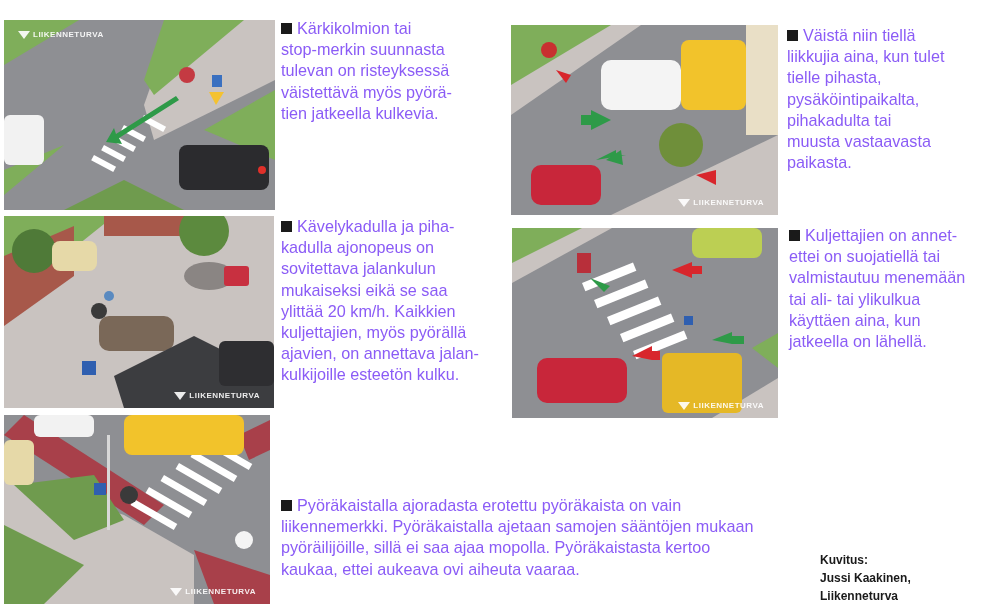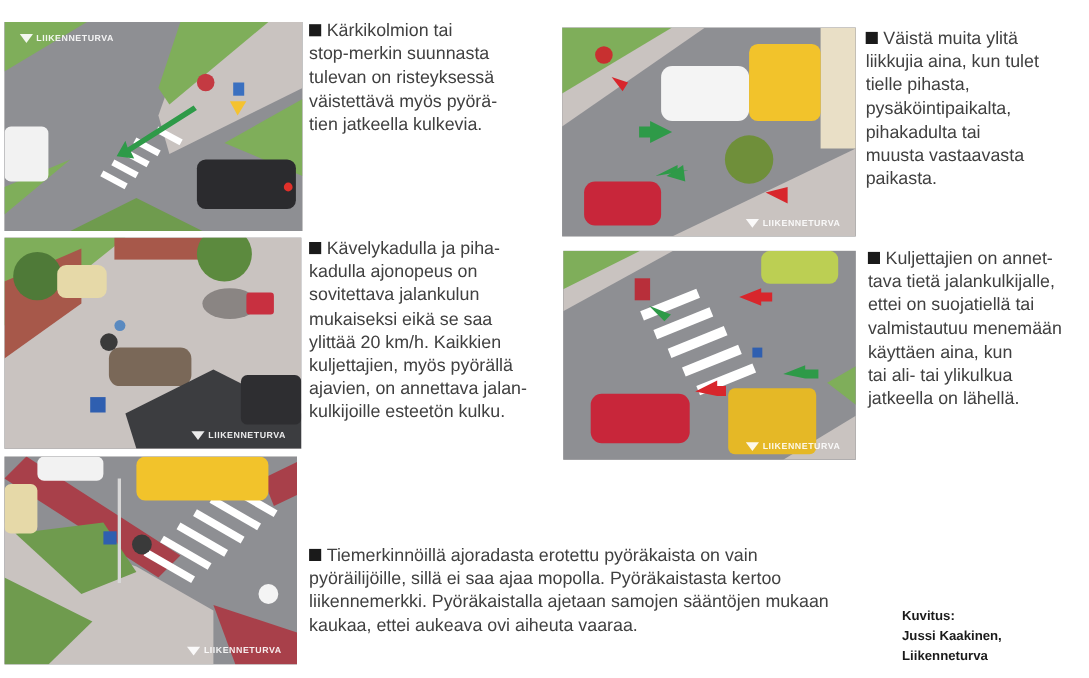--- a/index.html
+++ b/index.html
@@ -6,21 +6,21 @@
   body { width: 990px; height: 616px; position: relative; overflow: hidden;
          font-family: "Liberation Sans", "DejaVu Sans", sans-serif; color: #1a1a1a; }
   .illus { position: absolute; overflow: hidden; background: #9a9a9c; }
   .illus svg { display: block; width: 100%; height: 100%; }
   .logo { position: absolute; right: 14px; bottom: 8px; color: rgba(255,255,255,0.9);
           font-size: 8px; letter-spacing: 0.5px; font-family: "Liberation Sans", sans-serif; font-weight: bold; }
   .logo.tl { left: 14px; top: 10px; right: auto; bottom: auto; }
   .logo .tri { display: inline-block; width: 0; height: 0; border-left: 6px solid transparent;
                border-right: 6px solid transparent; border-top: 8px solid rgba(255,255,255,0.9);
                margin-right: 3px; vertical-align: middle; }
-  .txt { position: absolute; font-size: 16.2px; line-height: 21.2px; color: #404040; }
+  .txt { position: absolute; font-size: 16.2px; line-height: 21.2px; color: #8b5cf6; }
   .txt .bullet { display: inline-block; width: 11px; height: 11px; background: #1a1a1a;
                  margin-right: 5px; vertical-align: 0px; }
   .txt span.line { display: block; white-space: nowrap; }
   .credit { position: absolute; left: 820px; top: 551px; font-weight: bold; font-size: 12px;
             line-height: 18px; color: #1a1a1a; }
   .credit span { display: block; white-space: nowrap; }
 </style>
 </head>
 <body>
 
@@ -106,21 +106,21 @@
     <polygon points="85,135 105,125 105,130 115,130" fill="#2e9a48"></polygon>
     <polygon points="95,135 110,125 112,140" fill="#2e9a48"></polygon>
     <polygon points="45,45 60,50 55,58" fill="#d8262c"></polygon>
     <polygon points="185,150 205,145 205,160" fill="#d8262c"></polygon>
     <circle cx="38" cy="25" r="8" fill="#c83030"></circle>
   </svg>
   <div class="logo"><span class="tri"></span><span>LIIKENNETURVA</span></div>
 </div>
 
 <div class="txt" style="left:787px;top:25px;">
-  <span class="line"><i class="bullet"></i><span>Väistä muita ylitä</span></span>
+  <span class="line"><i class="bullet"></i><span>Väistä niin tiellä</span></span>
   <span class="line">liikkujia aina, kun tulet</span>
   <span class="line">tielle pihasta,</span>
   <span class="line">pysäköintipaikalta,</span>
   <span class="line">pihakadulta tai</span>
   <span class="line">muusta vastaavasta</span>
   <span class="line">paikasta.</span>
 </div>
 
 <div class="illus" style="left:512px;top:228px;width:266px;height:190px;">
   <svg viewBox="0 0 266 190" preserveAspectRatio="none">
@@ -144,25 +144,24 @@
     <polygon points="120,128 140,118 140,123 148,123 148,132 140,132" fill="#d8262c"></polygon>
     <polygon points="200,112 220,104 220,108 232,108 232,116 220,116" fill="#2e9a48"></polygon>
     <rect x="172" y="88" width="9" height="9" fill="#2f5fb0"></rect>
     <rect x="65" y="25" width="14" height="20" fill="#b82f3a"></rect>
   </svg>
   <div class="logo"><span class="tri"></span><span>LIIKENNETURVA</span></div>
 </div>
 
 <div class="txt" style="left:789px;top:225px;">
   <span class="line"><i class="bullet"></i><span>Kuljettajien on annet-</span></span>
-  <span class="line">tava tietä jalankulkijalle,</span>
   <span class="line">ettei on suojatiellä tai</span>
   <span class="line">valmistautuu menemään</span>
+  <span class="line">tai ali- tai ylikulkua</span>
   <span class="line">käyttäen aina, kun</span>
-  <span class="line">tai ali- tai ylikulkua</span>
   <span class="line">jatkeella on lähellä.</span>
 </div>
 
 <div class="illus" style="left:4px;top:415px;width:266px;height:189px;">
   <svg viewBox="0 0 266 189" preserveAspectRatio="none">
     <rect width="266" height="189" fill="#8e8f93"></rect>
     <polygon points="0,20 20,0 160,90 140,110" fill="#a8404a"></polygon>
     <polygon points="0,60 0,189 190,189 190,140 120,100" fill="#c9c3c0"></polygon>
     <polygon points="10,70 90,60 120,105 70,125" fill="#6f9b4e"></polygon>
     <polygon points="0,110 80,150 40,189 0,189" fill="#6f9b4e"></polygon>
@@ -181,23 +180,23 @@
     <rect x="0" y="25" width="30" height="45" fill="#e6d9a8" rx="6"></rect>
     <rect x="103" y="20" width="3" height="95" fill="#d8d8d8"></rect>
     <rect x="90" y="68" width="12" height="12" fill="#2f5fb0"></rect>
     <circle cx="125" cy="80" r="9" fill="#3a3a3a"></circle>
     <circle cx="240" cy="125" r="9" fill="#f4f4f4"></circle>
   </svg>
   <div class="logo"><span class="tri"></span><span>LIIKENNETURVA</span></div>
 </div>
 
 <div class="txt" style="left:281px;top:495px;">
-  <span class="line"><i class="bullet"></i><span>Tiemerkinnöillä ajoradasta erotettu pyöräkaista on vain</span></span>
+  <span class="line"><i class="bullet"></i><span>Pyöräkaistalla ajoradasta erotettu pyöräkaista on vain</span></span>
+  <span class="line">liikennemerkki. Pyöräkaistalla ajetaan samojen sääntöjen mukaan</span>
   <span class="line">pyöräilijöille, sillä ei saa ajaa mopolla. Pyöräkaistasta kertoo</span>
-  <span class="line">liikennemerkki. Pyöräkaistalla ajetaan samojen sääntöjen mukaan</span>
   <span class="line">kaukaa, ettei aukeava ovi aiheuta vaaraa.</span>
 </div>
 
 <div class="credit">
   <span>Kuvitus:</span>
   <span>Jussi Kaakinen,</span>
   <span>Liikenneturva</span>
 </div>
 
 </body></html>

